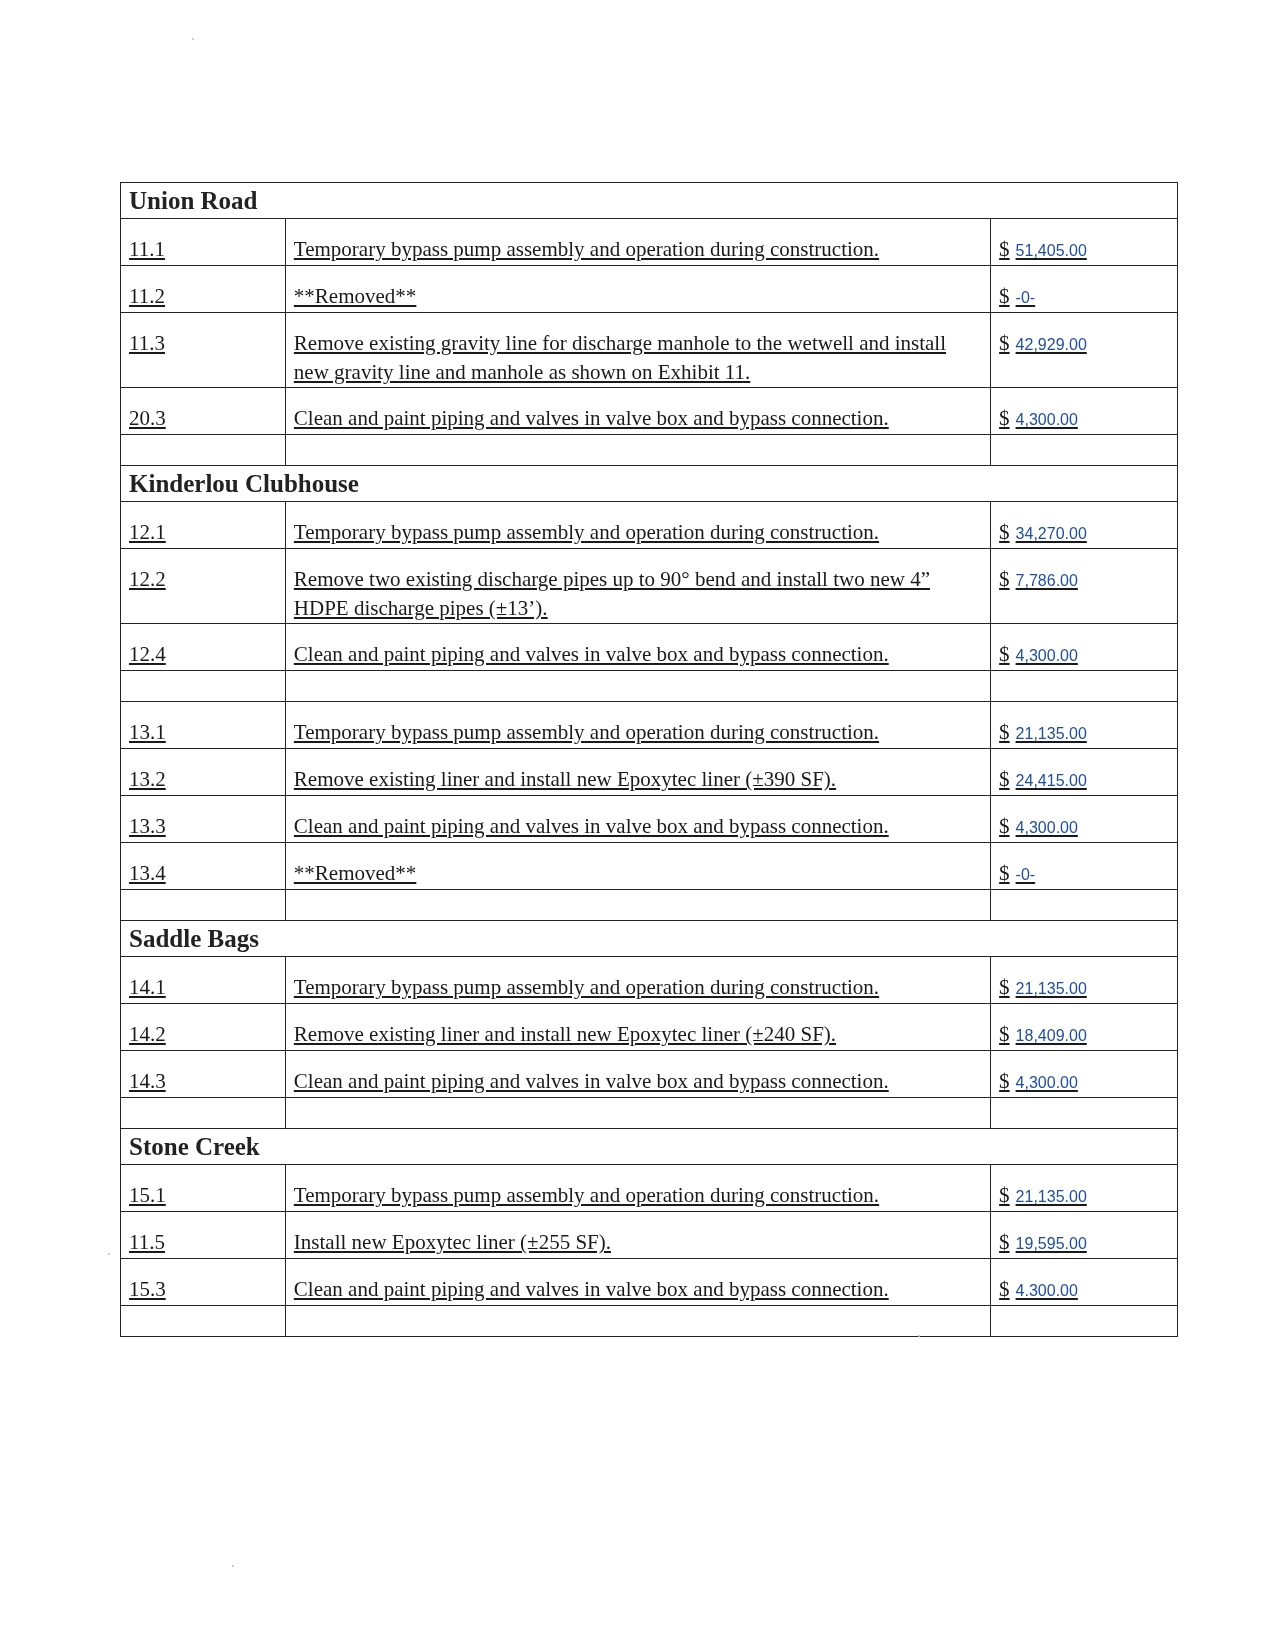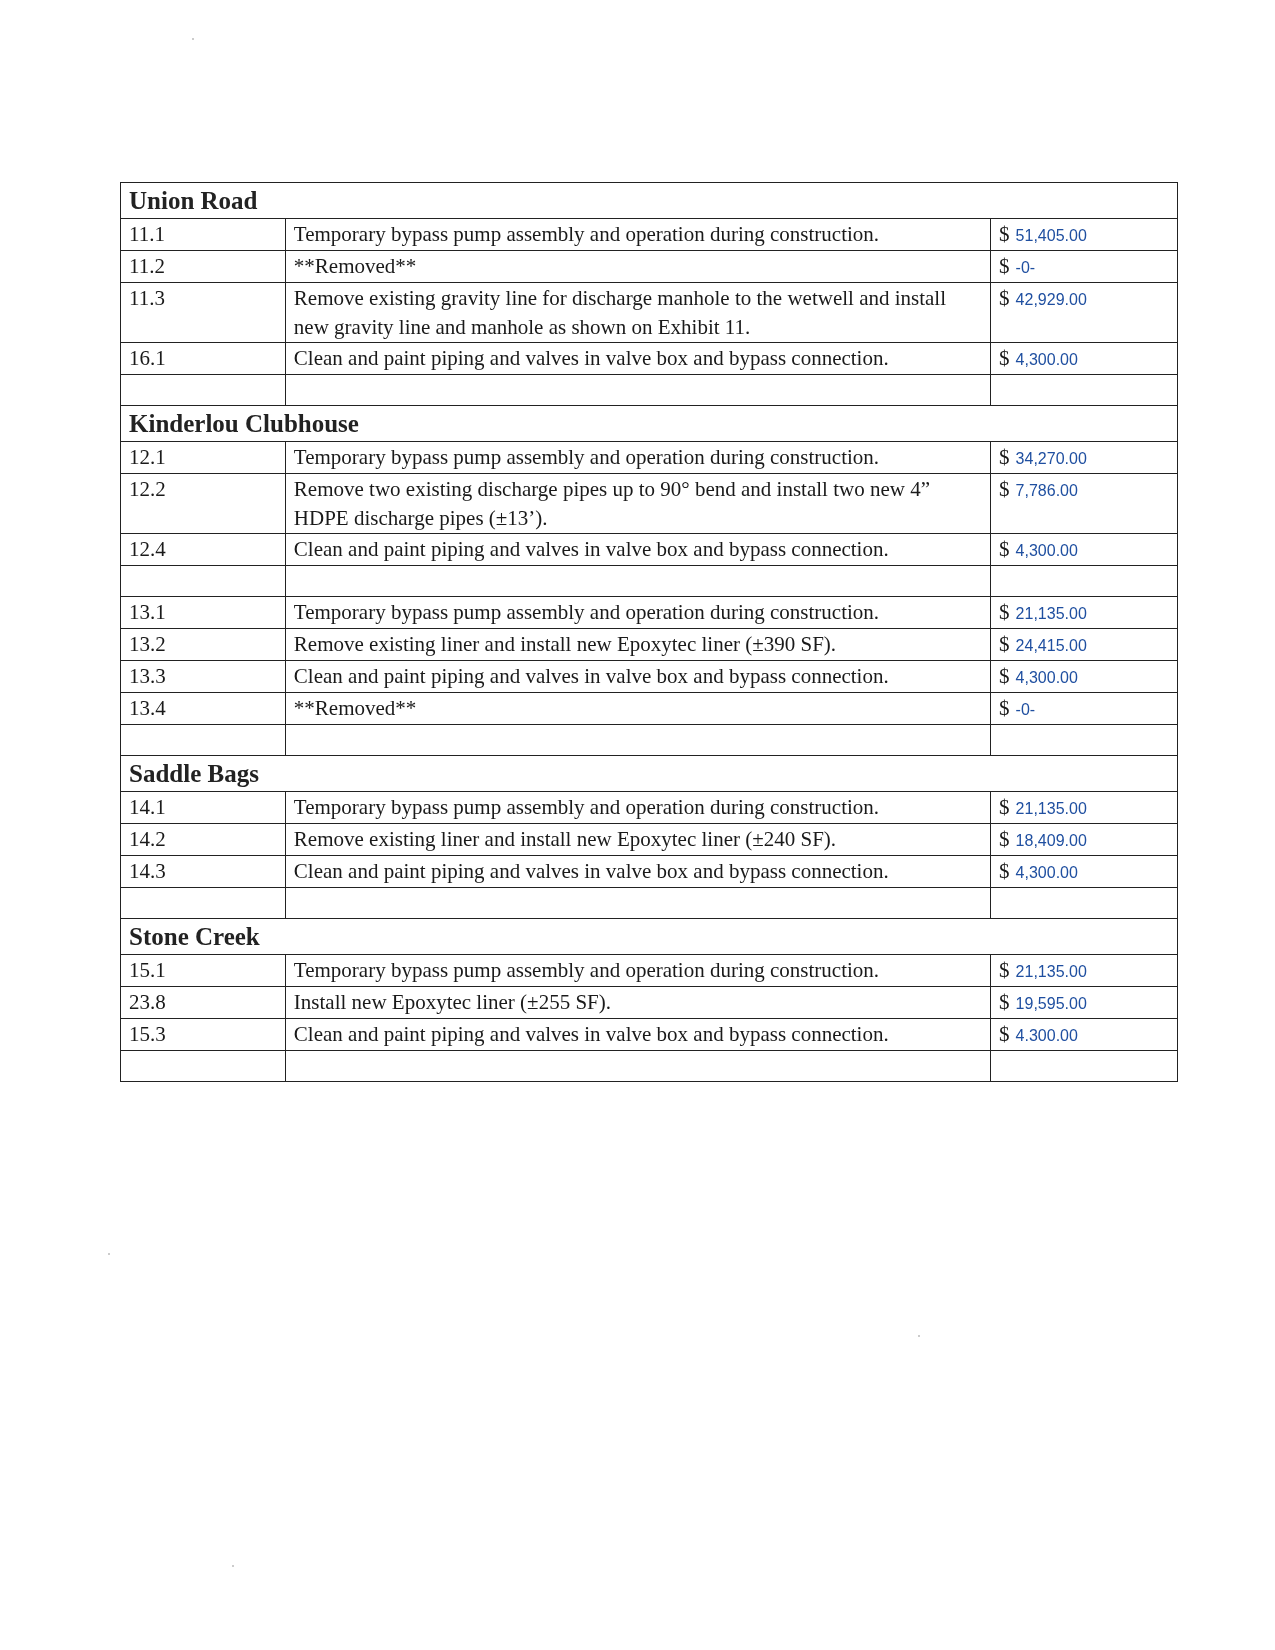--- a/index.html
+++ b/index.html
@@ -24,21 +24,21 @@
     col.c-desc { width: 706px; }
     col.c-amt { width: 187px; }
     tr.section td {
       font-weight: bold;
       font-size: 25px;
       height: 35px;
       line-height: 35px;
       padding-top: 0;
       color: #222;
     }
-    tr.item td { height: 30px; padding-top: 1px; }
+    tr.item td { height: 30px; padding-top: 16px; text-decoration: underline; }
     tr.blank td { height: 30px; }
     .dollar { font-family: "Liberation Serif", serif; color: #1a1a1a; margin-right: 6px; }
     .amount { font-family: "Liberation Sans", "DejaVu Sans", sans-serif; font-size: 16px; color: #1f4fa0; }
     td.amt { padding-left: 10px; }
     .speck { position: absolute; width: 2px; height: 2px; background: #bbb; border-radius: 1px; }
   </style>
 </head>
 <body>
 
 <div class="page">
@@ -62,21 +62,21 @@
         <td>11.2</td>
         <td>**Removed**</td>
         <td class="amt"><span class="dollar">$</span><span class="amount">-0-</span></td>
       </tr>
       <tr class="item">
         <td>11.3</td>
         <td>Remove existing gravity line for discharge manhole to the wetwell and install new gravity line and manhole as shown on Exhibit 11.</td>
         <td class="amt"><span class="dollar">$</span><span class="amount">42,929.00</span></td>
       </tr>
       <tr class="item">
-        <td>16.1</td>
+        <td>20.3</td>
         <td>Clean and paint piping and valves in valve box and bypass connection.</td>
         <td class="amt"><span class="dollar">$</span><span class="amount">4,300.00</span></td>
       </tr>
       <tr class="blank">
           <td></td>
           <td></td>
           <td></td>
         </tr>
 
       <tr class="section">
@@ -155,21 +155,21 @@
 
       <tr class="section">
         <td colspan="3">Stone Creek</td>
       </tr>
       <tr class="item">
         <td>15.1</td>
         <td>Temporary bypass pump assembly and operation during construction.</td>
         <td class="amt"><span class="dollar">$</span><span class="amount">21,135.00</span></td>
       </tr>
       <tr class="item">
-        <td>23.8</td>
+        <td>11.5</td>
         <td>Install new Epoxytec liner (±255 SF).</td>
         <td class="amt"><span class="dollar">$</span><span class="amount">19,595.00</span></td>
       </tr>
       <tr class="item">
         <td>15.3</td>
         <td>Clean and paint piping and valves in valve box and bypass connection.</td>
         <td class="amt"><span class="dollar">$</span><span class="amount">4.300.00</span></td>
       </tr>
       <tr class="blank">
           <td></td>

